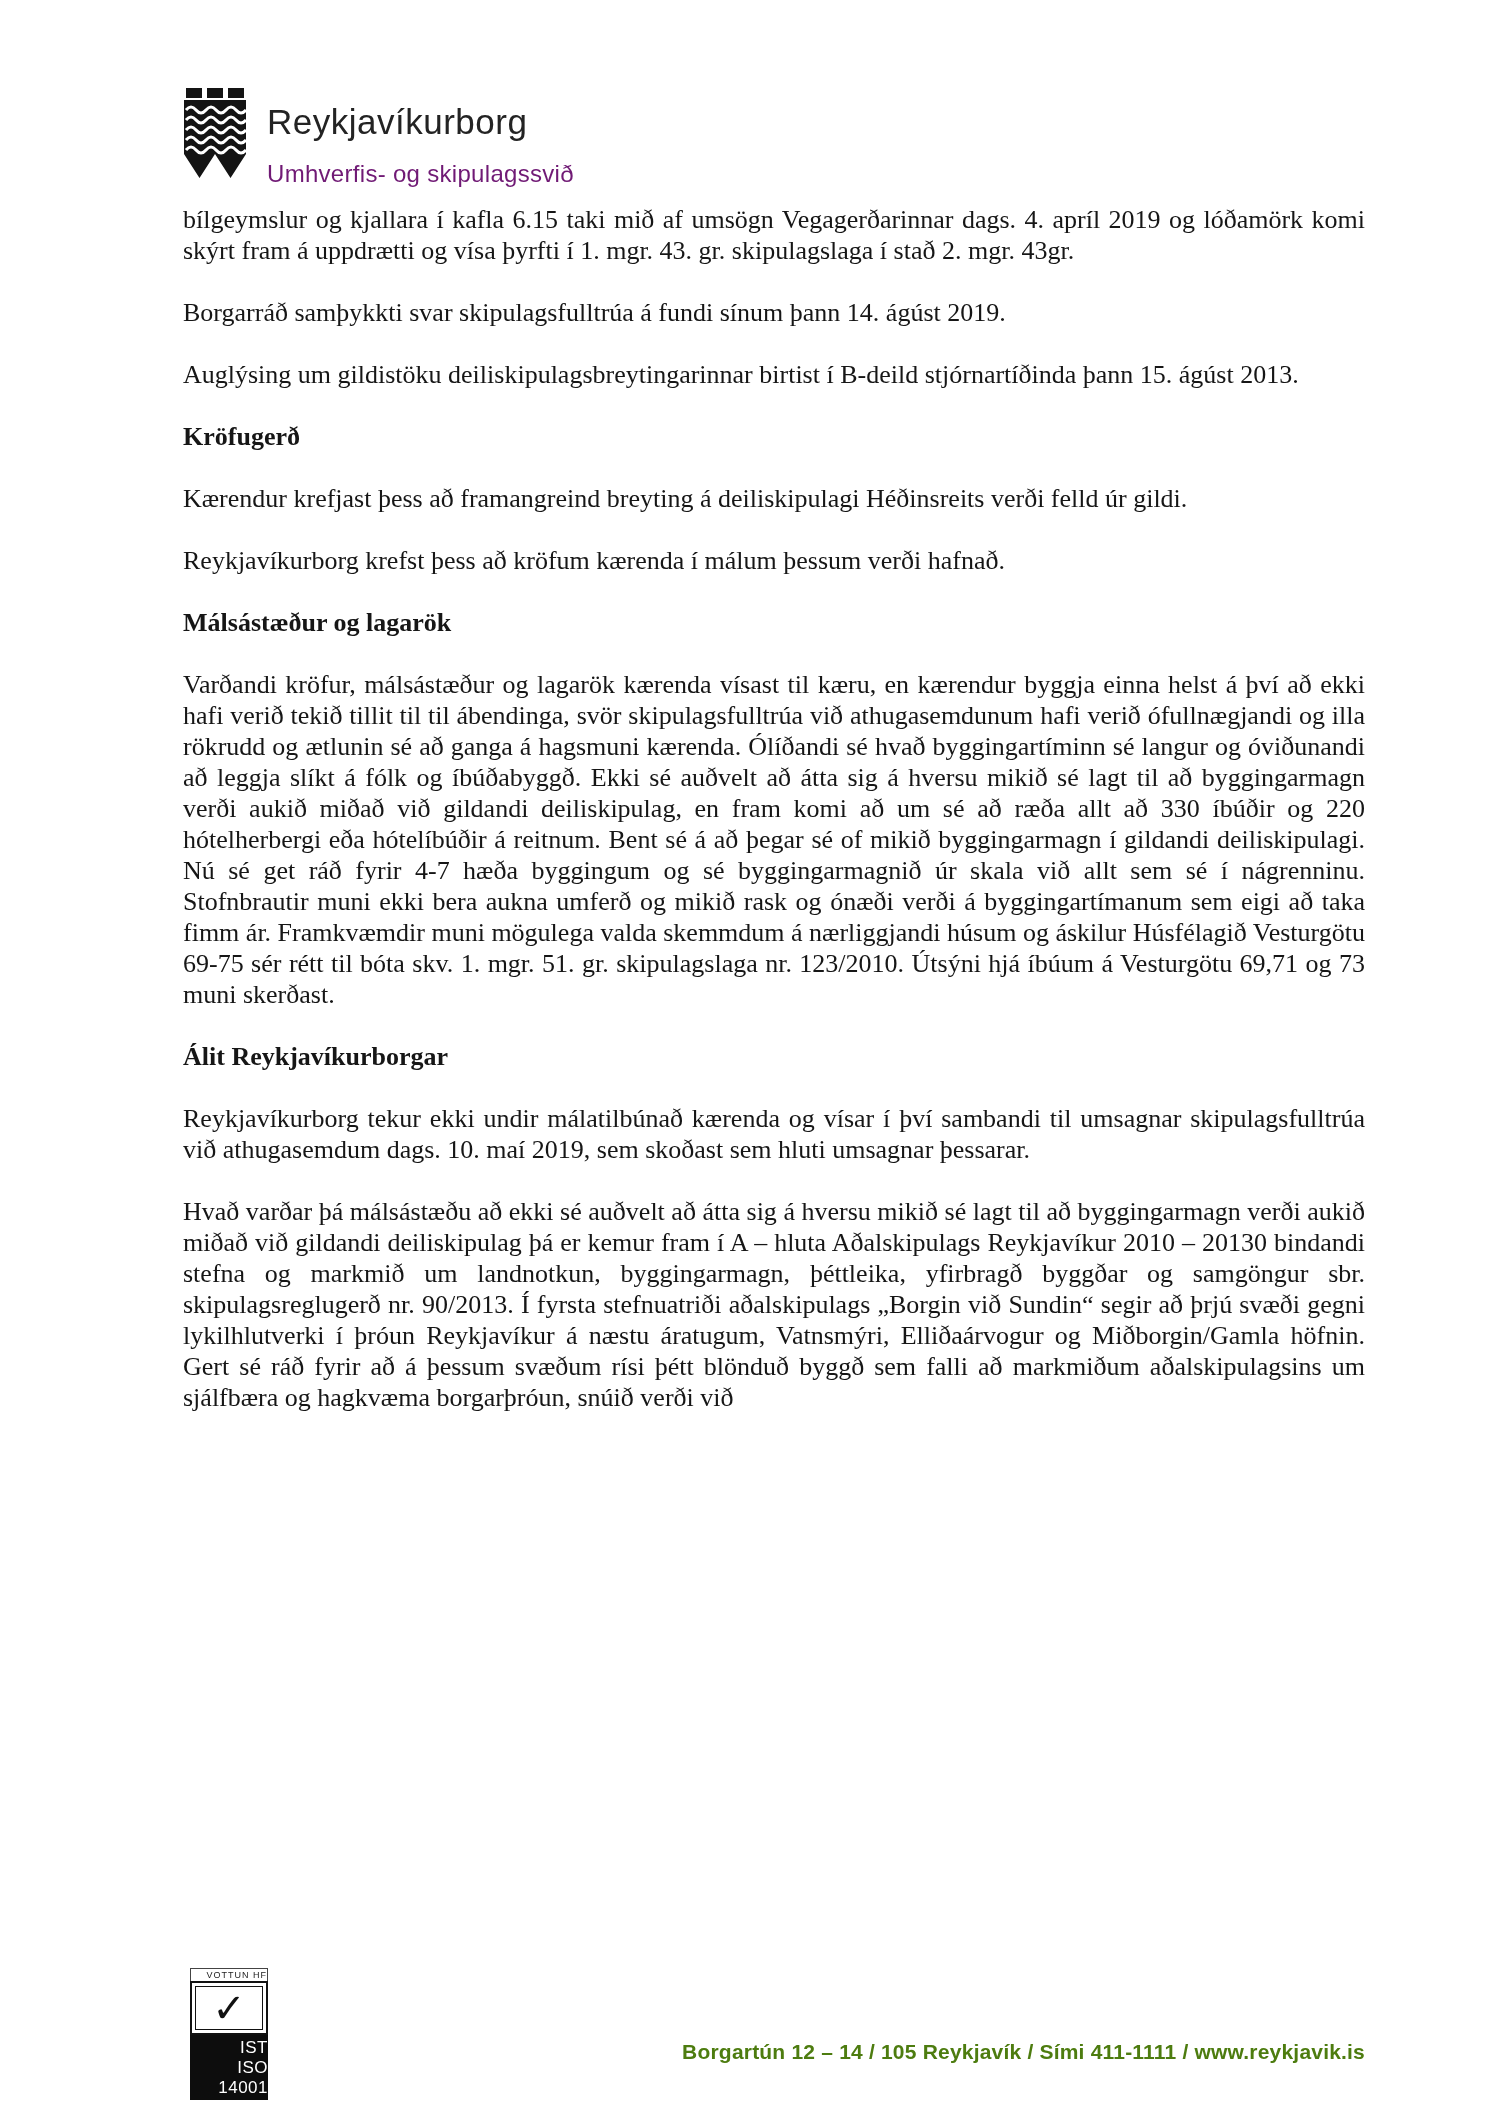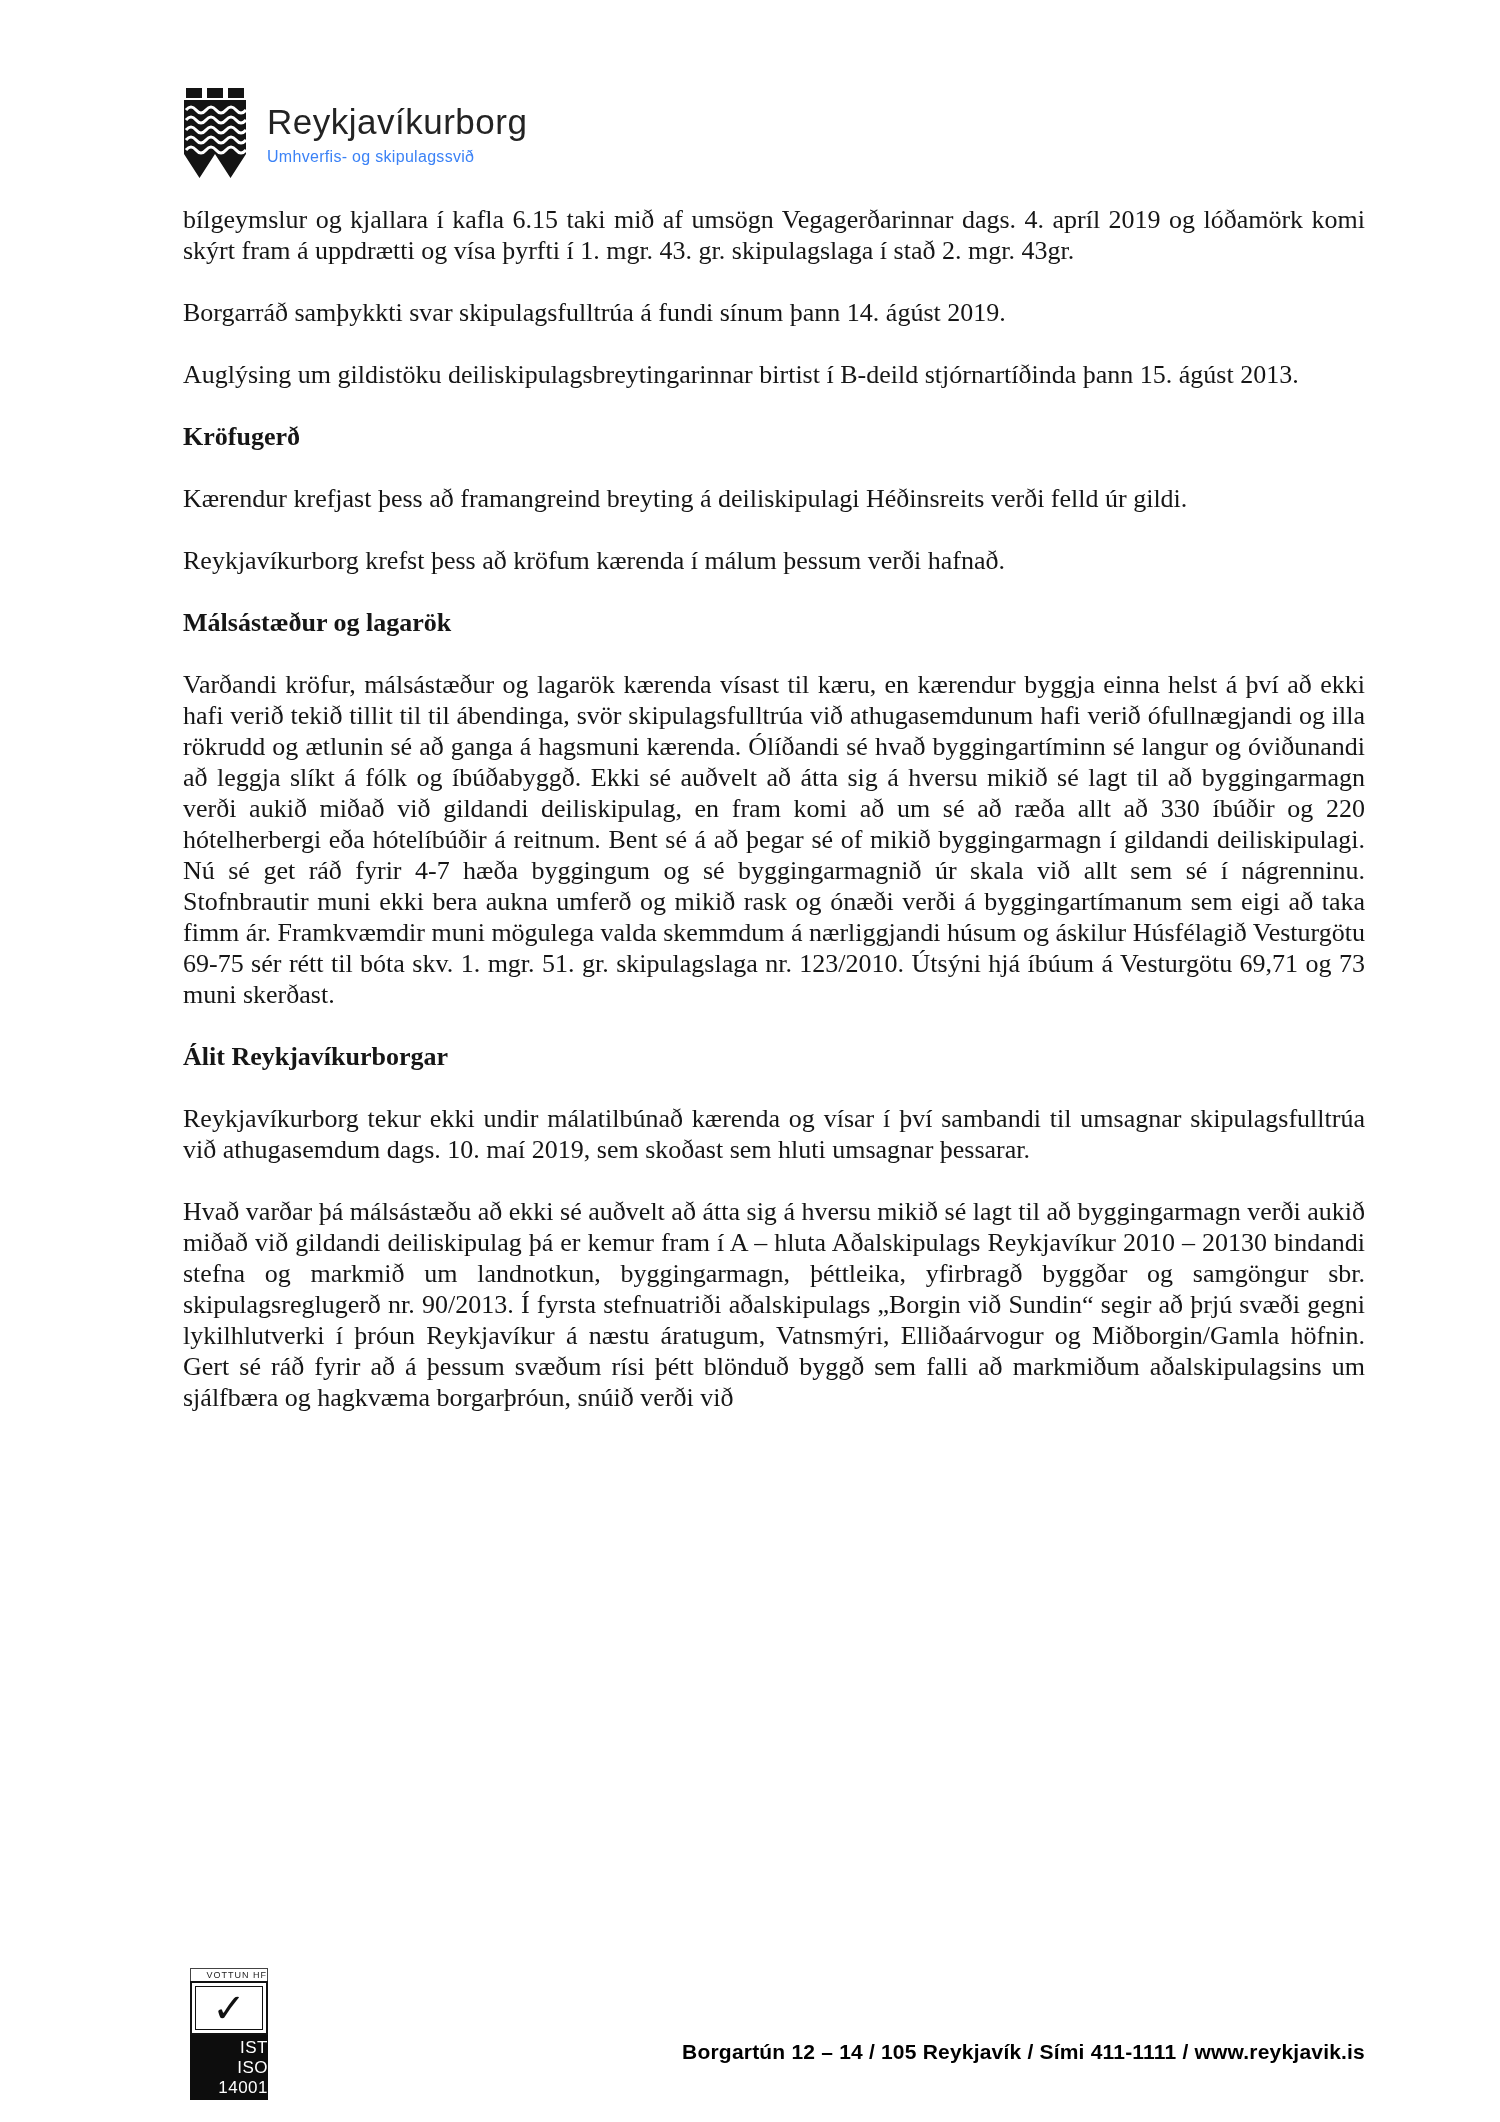--- a/index.html
+++ b/index.html
@@ -27,23 +27,23 @@
   .logo-banner { flex: 0 0 auto; }
   .org-text { padding-top: 14px; }
   .org-name {
     font-family: Liberation Sans, sans-serif;
     font-size: 35px;
     color: #232323;
     letter-spacing: 0.5px;
   }
   .org-dept {
     font-family: "Liberation Sans", "DejaVu Sans", sans-serif;
-    font-size: 16px;
-    color: #3b82f6;
-    margin-top: 6px;
+    font-size: 24px;
+    color: #701a75;
+    margin-top: 18px;
     letter-spacing: 0.3px;
   }
 
   
   .doc-body {
     position: absolute;
     left: 183px;
     top: 196px;
     width: 1182px;
     font-size: 26px;
@@ -99,21 +99,21 @@
     padding: 3px 0 2px 16px;
     letter-spacing: 0.5px;
   }
   .footer-contact {
     position: absolute;
     right: 135px;
     top: 2040px;
     font-family: "Liberation Sans", "DejaVu Sans", sans-serif;
     font-size: 21px;
     font-weight: bold;
-    color: #000000;
+    color: #4d7c0f;
     letter-spacing: 0.2px;
   }
 </style>
 </head>
 <body>
 
 <div class="page">
 
   <header class="letterhead">
     <div class="logo-banner">

